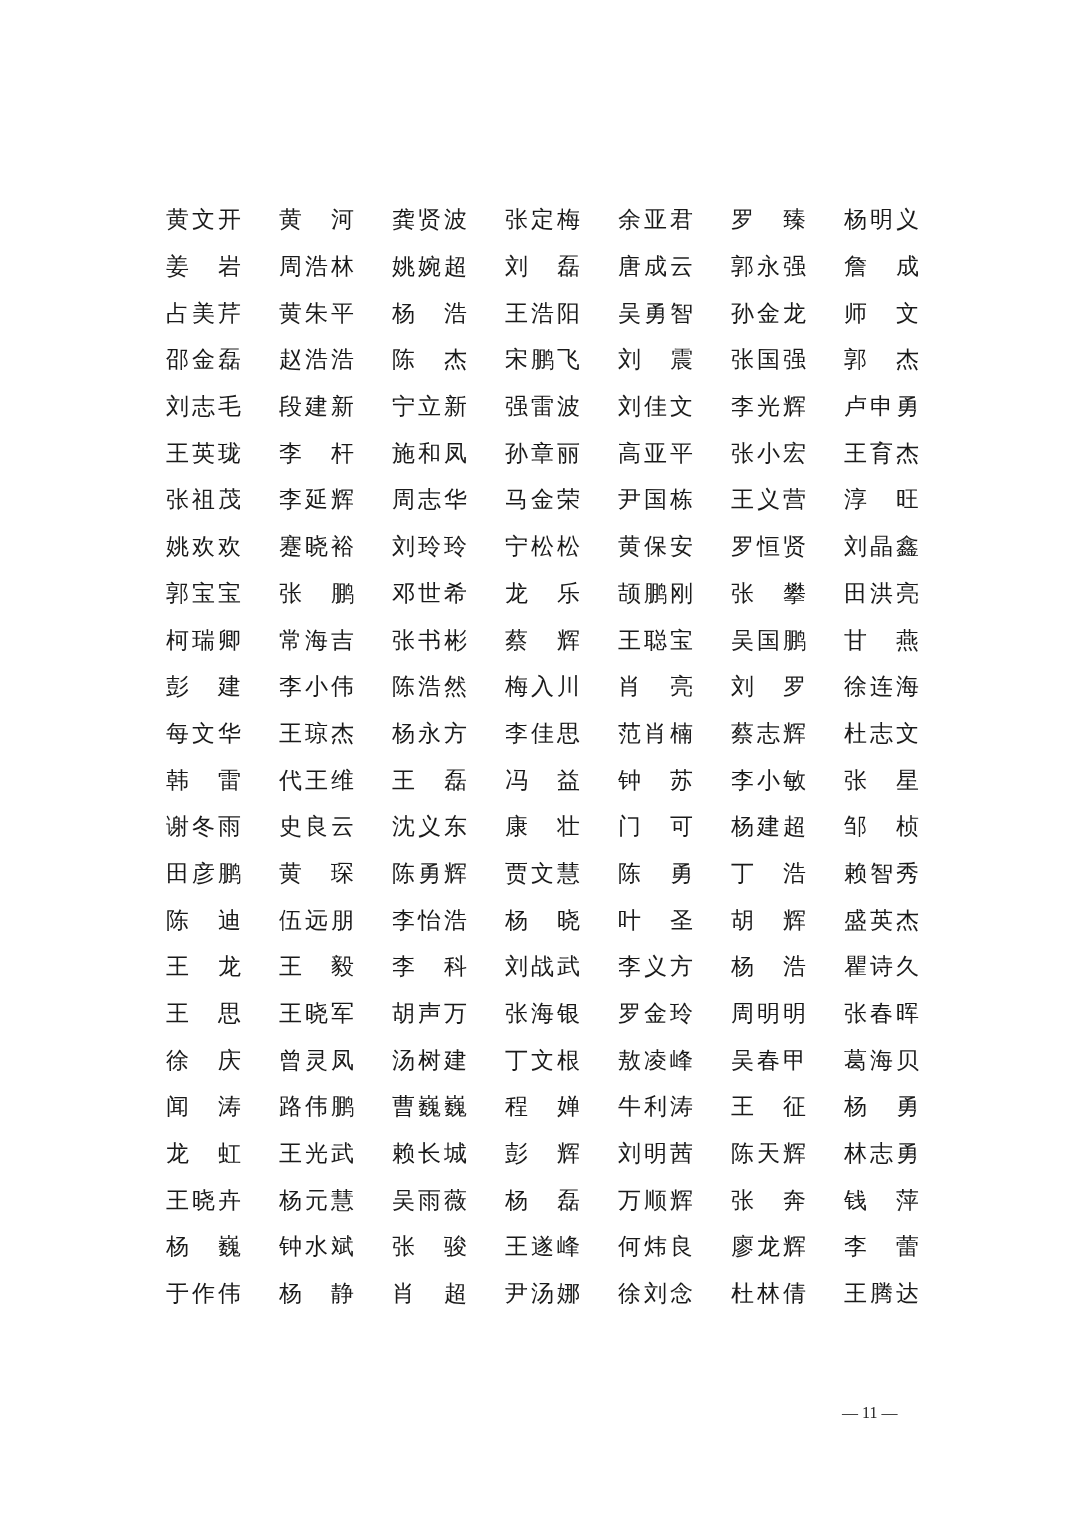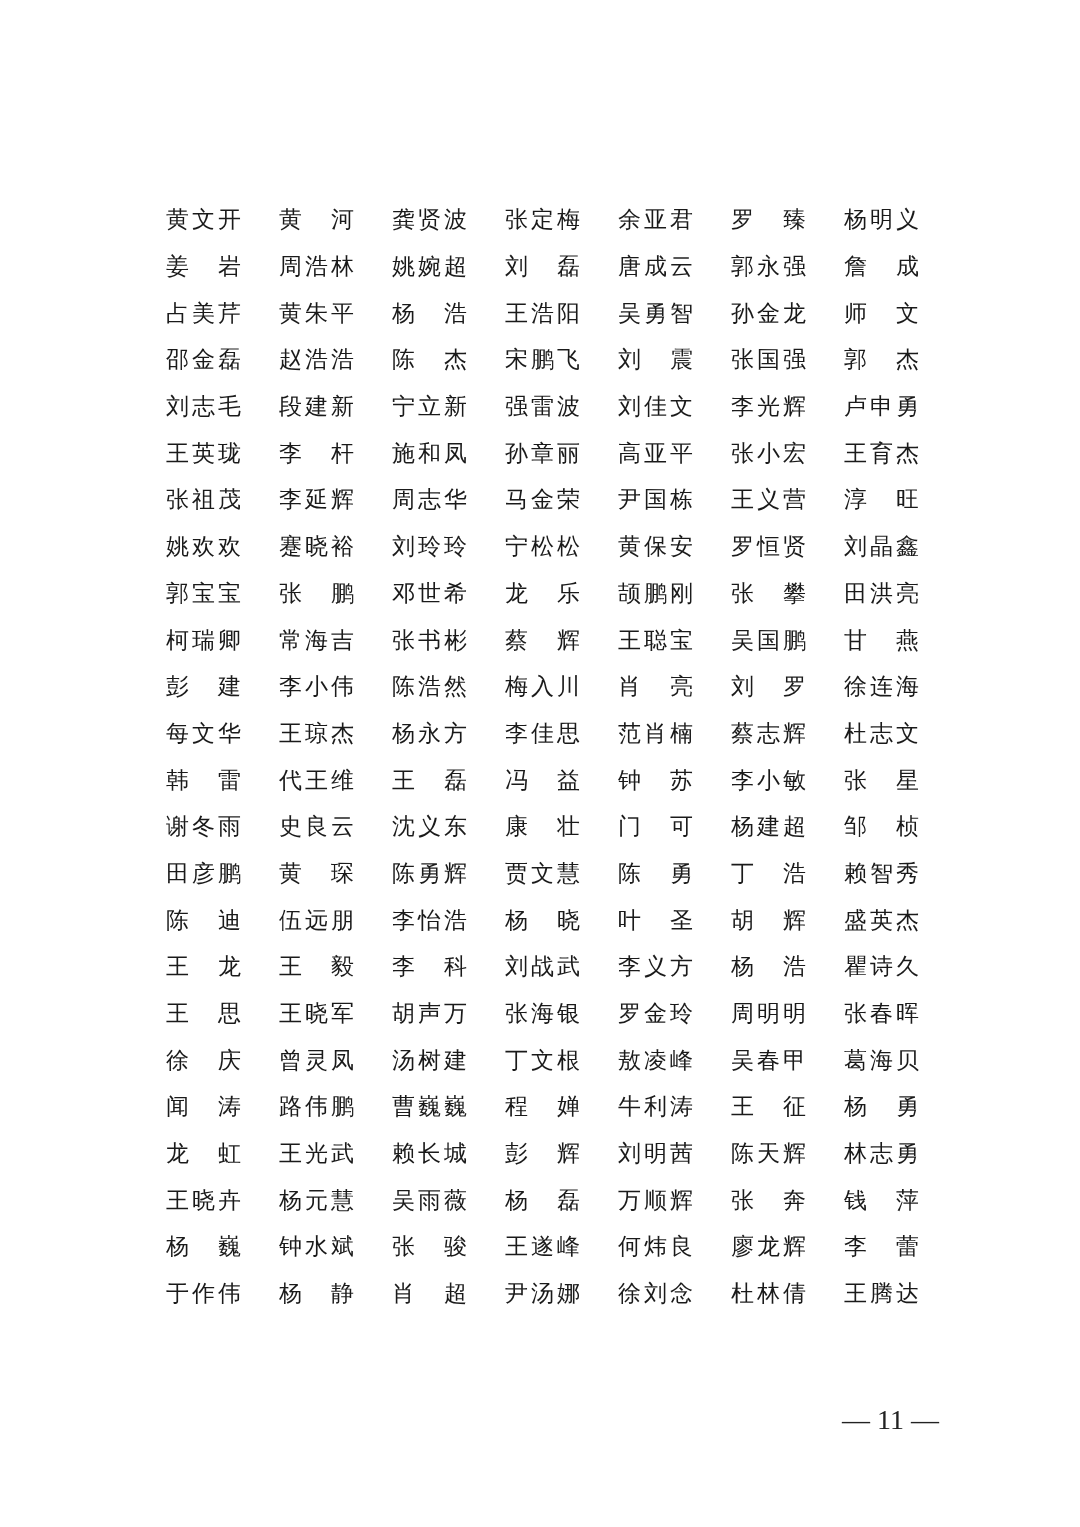--- a/index.html
+++ b/index.html
@@ -47,21 +47,21 @@
       display: flex;
       justify-content: space-between;
     }
     .name-cell .inner span {
       display: inline-block;
     }
     .page-number {
       position: absolute;
       left: 842px;
       top: 1404px;
-      font-size: 28px;
+      font-size: 16px;
       font-family: "Liberation Serif", "DejaVu Serif", serif;
       color: #222;
       white-space: pre;
     }
   </style>
 </head>
 <body>
 
 <div class="page">
   <div class="name-grid" id="name-grid">

